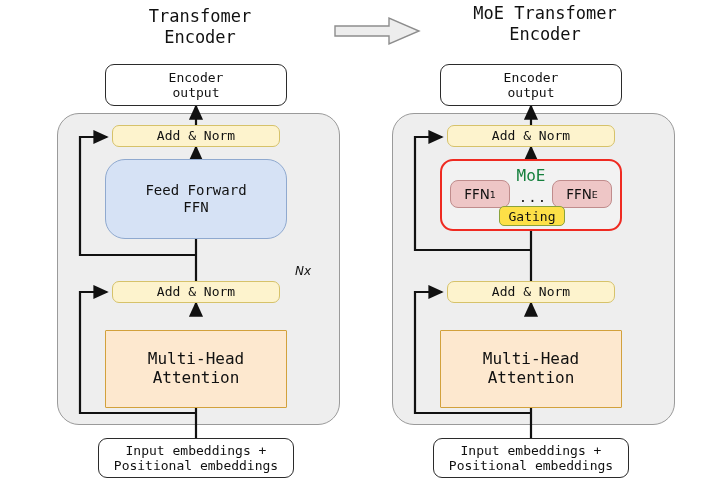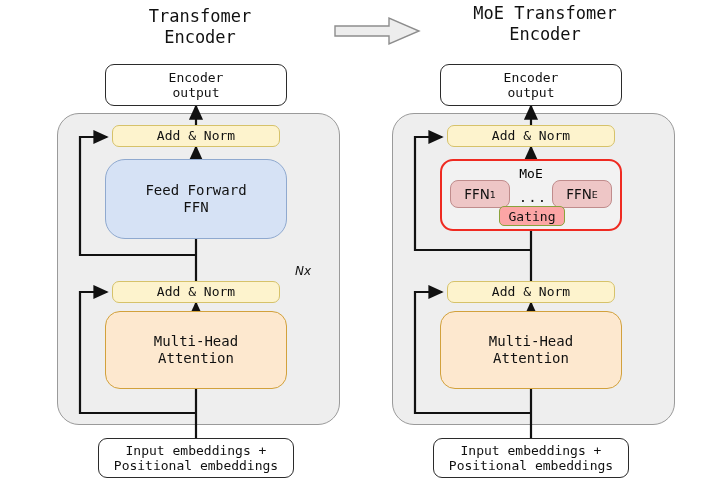--- a/index.html
+++ b/index.html
@@ -62,51 +62,52 @@
   }
   .addnorm{
     background:#fdf3cd;border:1.4px solid #d6c26a;border-radius:7px;
     font-size:13px;
   }
   .ffn{
     background:#d6e2f5;border:1.4px solid #8fa9cf;border-radius:20px;
     font-size:14px;
   }
   .mha{
-    background:#fde8cf;border:1.6px solid #d2a13c;border-radius:15px;
-    font-size:14px;
+    background:#fde8cf;border:1.6px solid #d2a13c;border-radius:1px;
+    font-size:16px;
+    margin-top:19px;
   }
   .moe-wrap{
     position:absolute;
     box-sizing:border-box;
     background:#f2f2f2;
     border:2.6px solid #ef2a21;
     border-radius:13px;
   }
   .moe-label{
     position:absolute;left:0;right:0;top:5px;
-    text-align:center;font-size:13px;color:#000000;
+    text-align:center;font-size:16px;color:#15803d;
     font-family:"DejaVu Sans Mono","Liberation Mono",monospace;
   }
   .expert{
     position:absolute;box-sizing:border-box;
     background:#eec6c6;border:1.4px solid #c08c8c;border-radius:8px;
     display:flex;align-items:center;justify-content:center;
     font-size:13.5px;color:#111;
     font-family:"DejaVu Sans","Liberation Sans",sans-serif;
   }
   .expert sub{font-size:9.5px;vertical-align:sub;}
   .dots{
     position:absolute;text-align:center;font-size:14px;color:#111;
     font-family:"DejaVu Sans Mono","Liberation Mono",monospace;
     letter-spacing:1px;
   }
   .gating{
     position:absolute;box-sizing:border-box;
-    background:#fca5a5;border:1.5px solid #8aa33c;border-radius:5px;
+    background:#fde047;border:1.5px solid #8aa33c;border-radius:5px;
     display:flex;align-items:center;justify-content:center;
     font-size:13px;color:#111;
     font-family:"DejaVu Sans Mono","Liberation Mono",monospace;
   }
 
   
   .conn{position:absolute;pointer-events:none;}
 </style>
 </head>
 <body>

